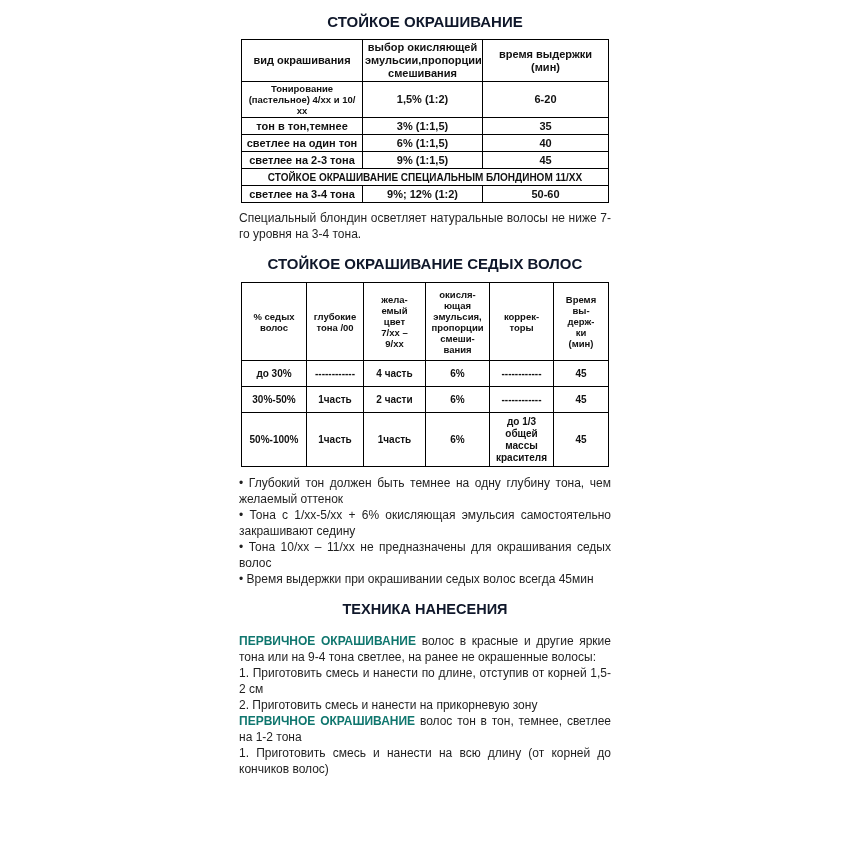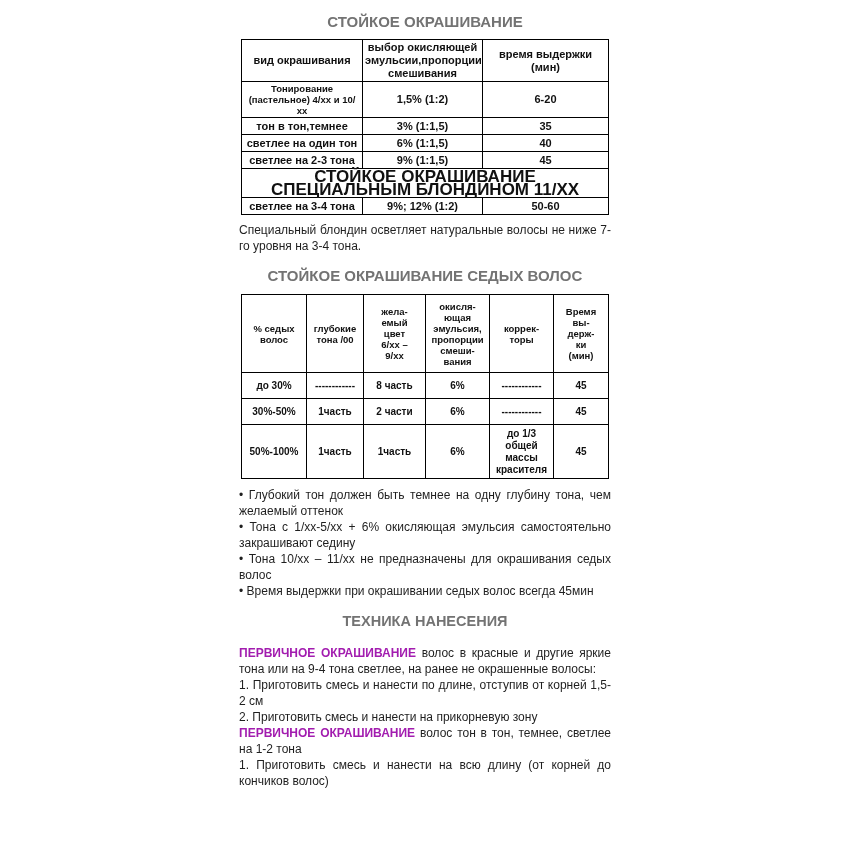--- a/index.html
+++ b/index.html
@@ -15,21 +15,21 @@
     color: #1f1f1f;
   }
   .content {
     width: 372px;
     margin: 0 auto;
     padding-top: 13px;
   }
   .title {
     font-weight: bold;
     text-align: center;
-    color: #737373;
+    color: #0f172a;
     font-size: 15px;
     line-height: 17px;
   }
   .title-1 { margin: 0 0 9px 0; }
   .title-2 { margin: 13px 0 10px 0; }
   .title-3 { margin: 14px 0 15px 0; font-size: 14.5px; }
 
   table {
     border-collapse: collapse;
     width: 367px;
@@ -43,38 +43,38 @@
     vertical-align: middle;
     white-space: pre-line;
     font-weight: bold;
     padding: 1px 2px;
   }
   .t1 td { font-size: 11px; line-height: 13px; }
   .t1 .header-row { height: 40px; }
   .t1 .row-toning { height: 32px; }
   .t1 .row-std { height: 17px; margin-top: 44px; }
   .t1 .cell-small { font-size: 9.5px; line-height: 11px; }
-  .t1 .span-cell { font-size: 17px; }
+  .t1 .span-cell { font-size: 10px; }
 
   .t2 td { font-size: 10px; line-height: 12px; }
   .t2 .header-row td { font-size: 9.5px; line-height: 11px; }
   .t2 .header-row { height: 78px; }
   .t2 .row-a { height: 26px; }
   .t2 .row-b { height: 26px; }
   .t2 .row-c { height: 54px; }
 
   .para {
     font-size: 12px;
     line-height: 16px;
     text-align: justify;
     margin: 0;
   }
   .note { margin-top: 7px; }
   .bullets { margin-top: 8px; }
-  .lead { font-weight: bold; color: #a21caf; }
+  .lead { font-weight: bold; color: #0f766e; }
 </style>
 </head>
 <body>
 
 <div class="content">
 
   <div class="title title-1">СТОЙКОЕ ОКРАШИВАНИЕ</div>
 
   <table class="t1">
     <colgroup>
@@ -138,40 +138,40 @@
     </colgroup>
     <tbody>
         <tr class="header-row">
       <td>% седых
 волос</td>
       <td>глубокие
 тона /00</td>
       <td>жела-
 емый
 цвет
-6/хх –
+7/хх –
 9/хх</td>
       <td>окисля-
 ющая
 эмульсия,
 пропорции
 смеши-
 вания</td>
       <td>коррек-
 торы</td>
       <td>Время
 вы-
 держ-
 ки
 (мин)</td>
     </tr>
     <tr class="row-a">
       <td>до 30%</td>
       <td>------------</td>
-      <td>8 часть</td>
+      <td>4 часть</td>
       <td>6%</td>
       <td>------------</td>
       <td>45</td>
     </tr>
     <tr class="row-b">
       <td>30%-50%</td>
       <td>1часть</td>
       <td>2 части</td>
       <td>6%</td>
       <td>------------</td>

